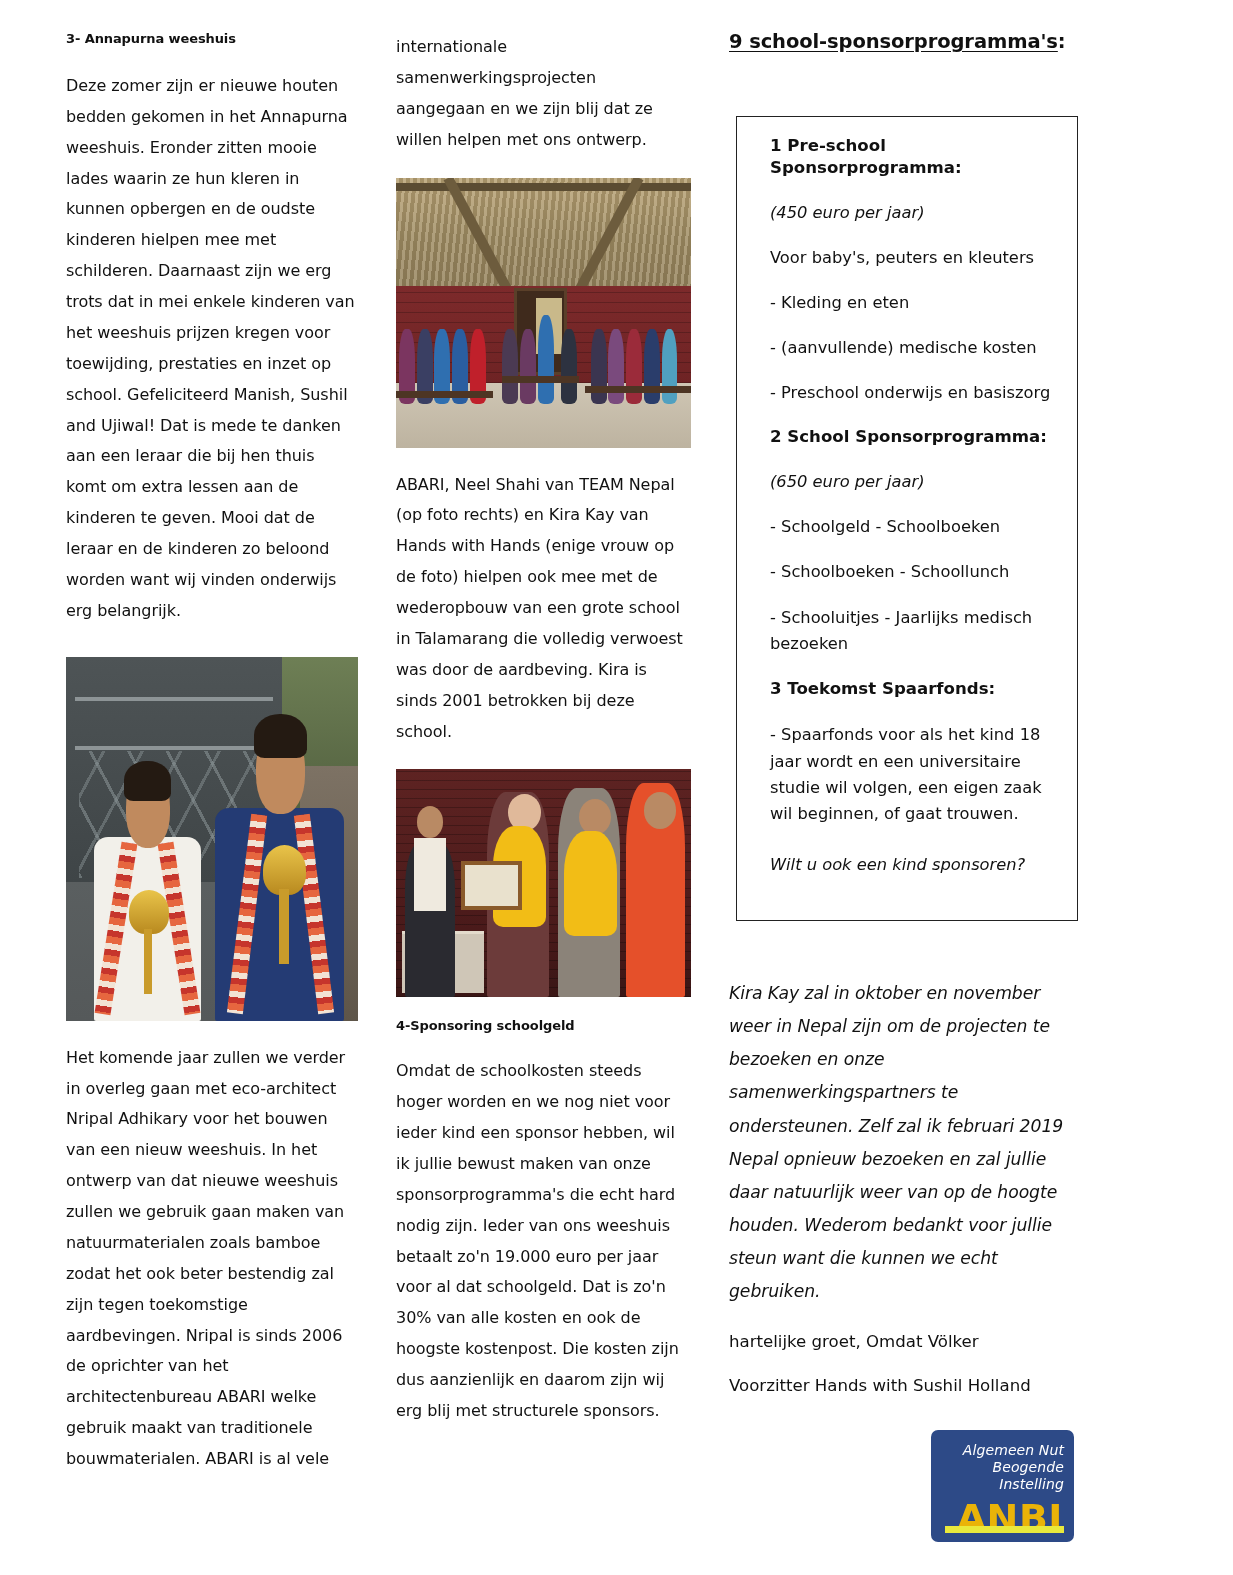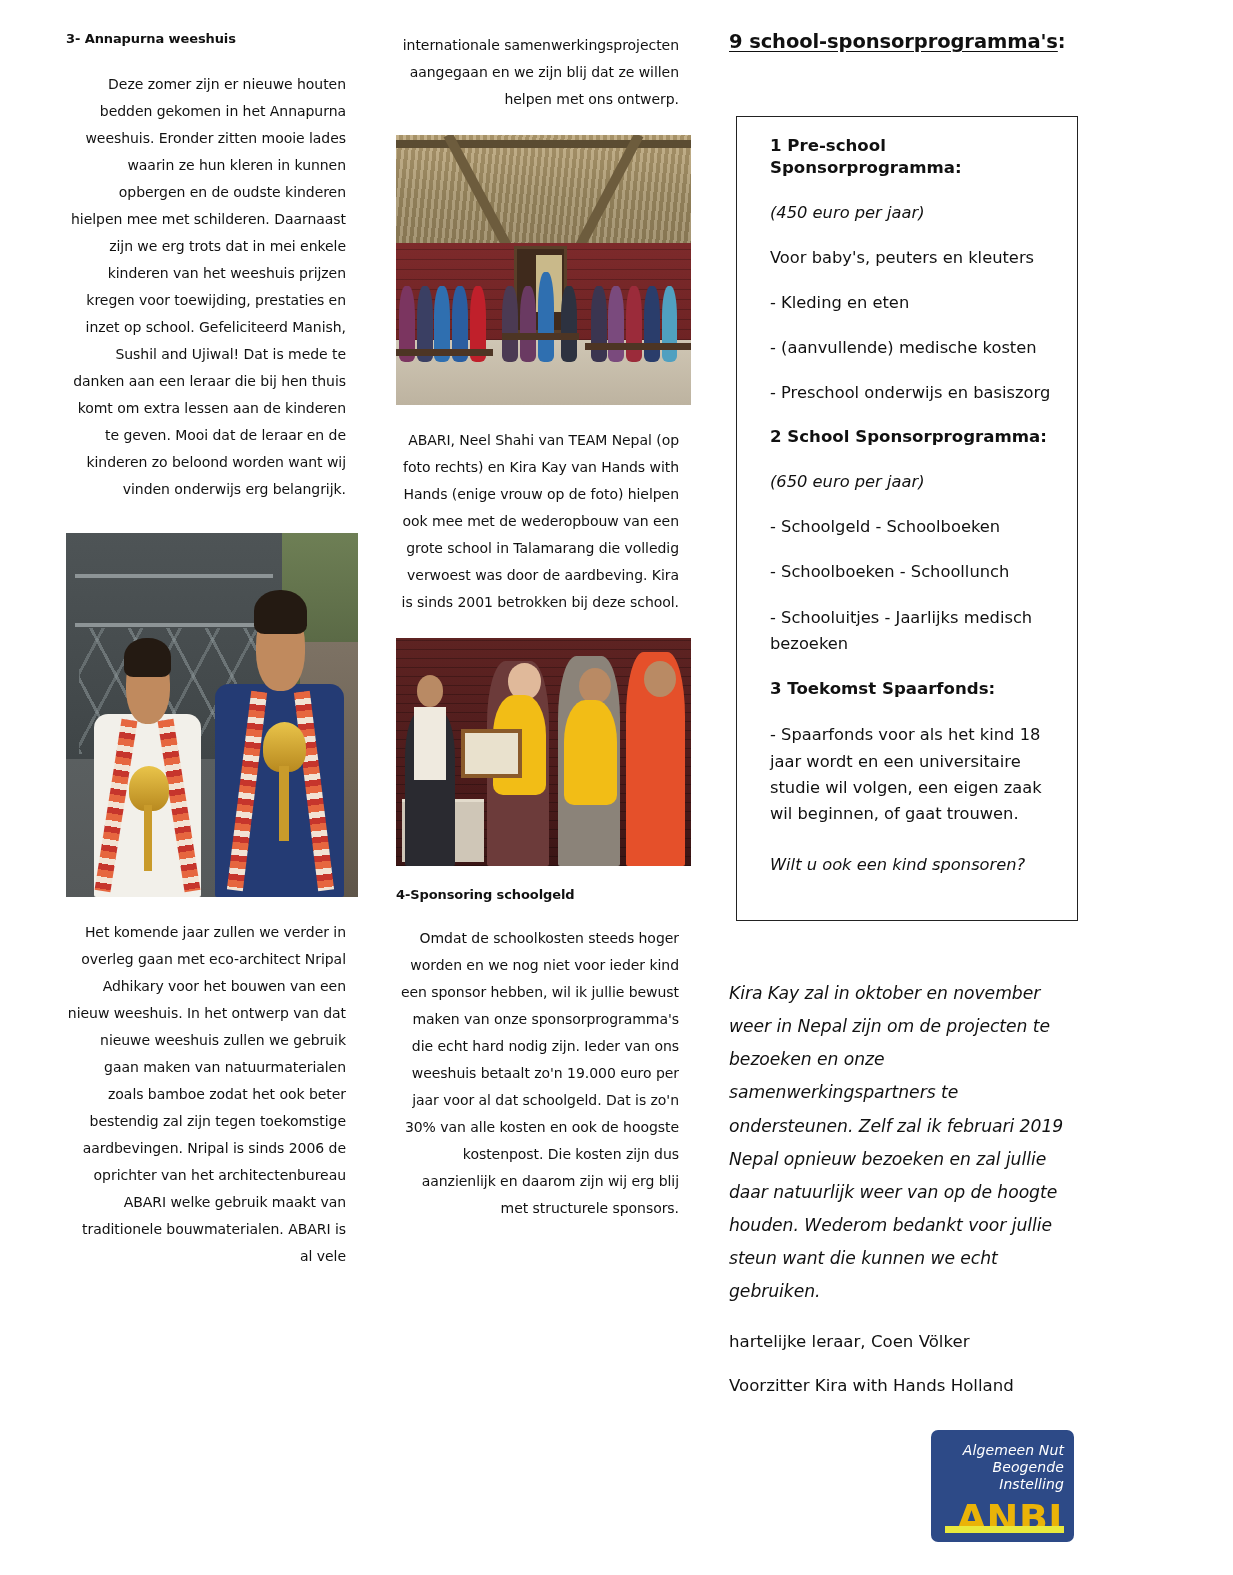--- a/index.html
+++ b/index.html
@@ -37,25 +37,25 @@
   h2.heading {
     font-size: 13px;
     font-weight: bold;
     letter-spacing: -0.1px;
     margin: 10px 0 24px 0;
     line-height: 1.15;
   }
   h2.heading.tight { margin-top: 4px; }
 
   p.body {
-    font-size: 14px;
+    font-size: 16px;
     line-height: 1.93;
-    margin: 0 12px 22px 0;
+    margin: 0 2px 22px 0;
     letter-spacing: -0.05px;
-    text-align: right;
+    text-align: left;
     word-spacing: 0px;
   }
   p.body.last { margin-bottom: 0; }
 
   .photo {
     width: 100%;
     position: relative;
     overflow: hidden;
     margin: 0 0 22px 0;
     background: #777;
@@ -399,22 +399,22 @@
         <div class="sb-p">- Schoolboeken - Schoollunch</div>
         <div class="sb-p wrap">- Schooluitjes - Jaarlijks medisch bezoeken</div>
 
         <div class="sb-h">3 Toekomst Spaarfonds:</div>
         <div class="sb-p block">- Spaarfonds voor als het kind 18 jaar wordt en een universitaire studie wil volgen, een eigen zaak wil beginnen, of gaat trouwen.</div>
         <div class="sb-i last">Wilt u ook een kind sponsoren?</div>
       </div>
 
       <p class="outro">Kira Kay zal in oktober en november weer in Nepal zijn om de projecten te bezoeken en onze samenwerkingspartners te ondersteunen. Zelf zal ik februari 2019 Nepal opnieuw bezoeken en zal jullie daar natuurlijk weer van op de hoogte houden. Wederom bedankt voor jullie steun want die kunnen we echt gebruiken.</p>
 
-      <p class="signoff">hartelijke leraar, Coen Völker</p>
-      <p class="signoff">Voorzitter Kira with Hands Holland</p>
+      <p class="signoff">hartelijke groet, Omdat Völker</p>
+      <p class="signoff">Voorzitter Hands with Sushil Holland</p>
 
       <div class="anbi-wrap">
         <div class="anbi">
           <div class="anbi-top">
             <div>Algemeen Nut</div>
             <div>Beogende Instelling</div>
           </div>
           <div class="anbi-main">ANBI</div>
           <div class="anbi-bar"></div>
         </div>

